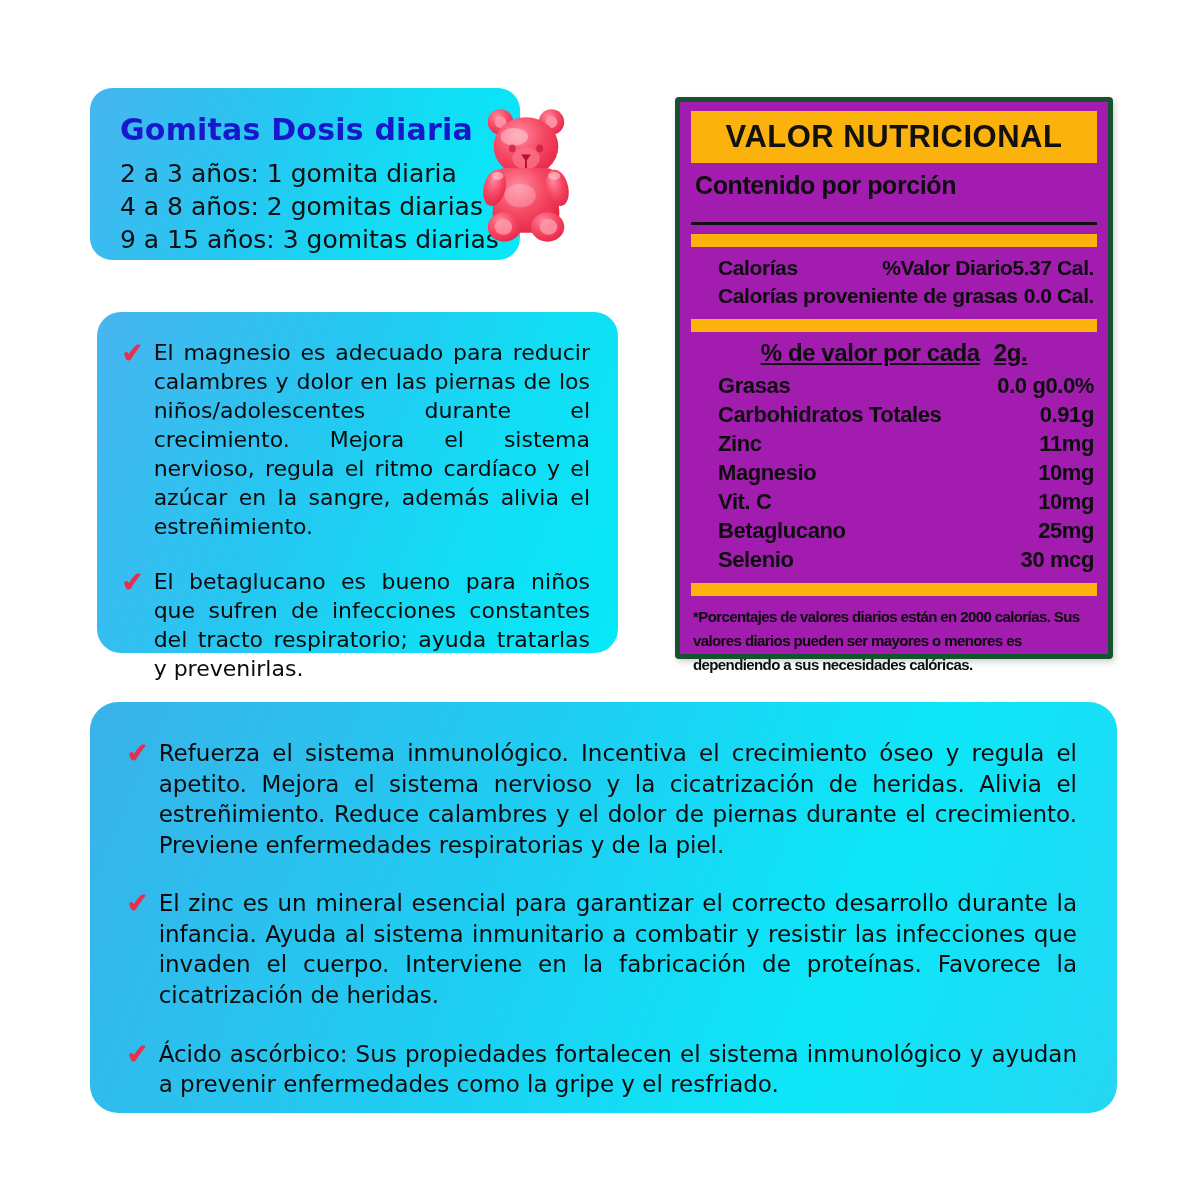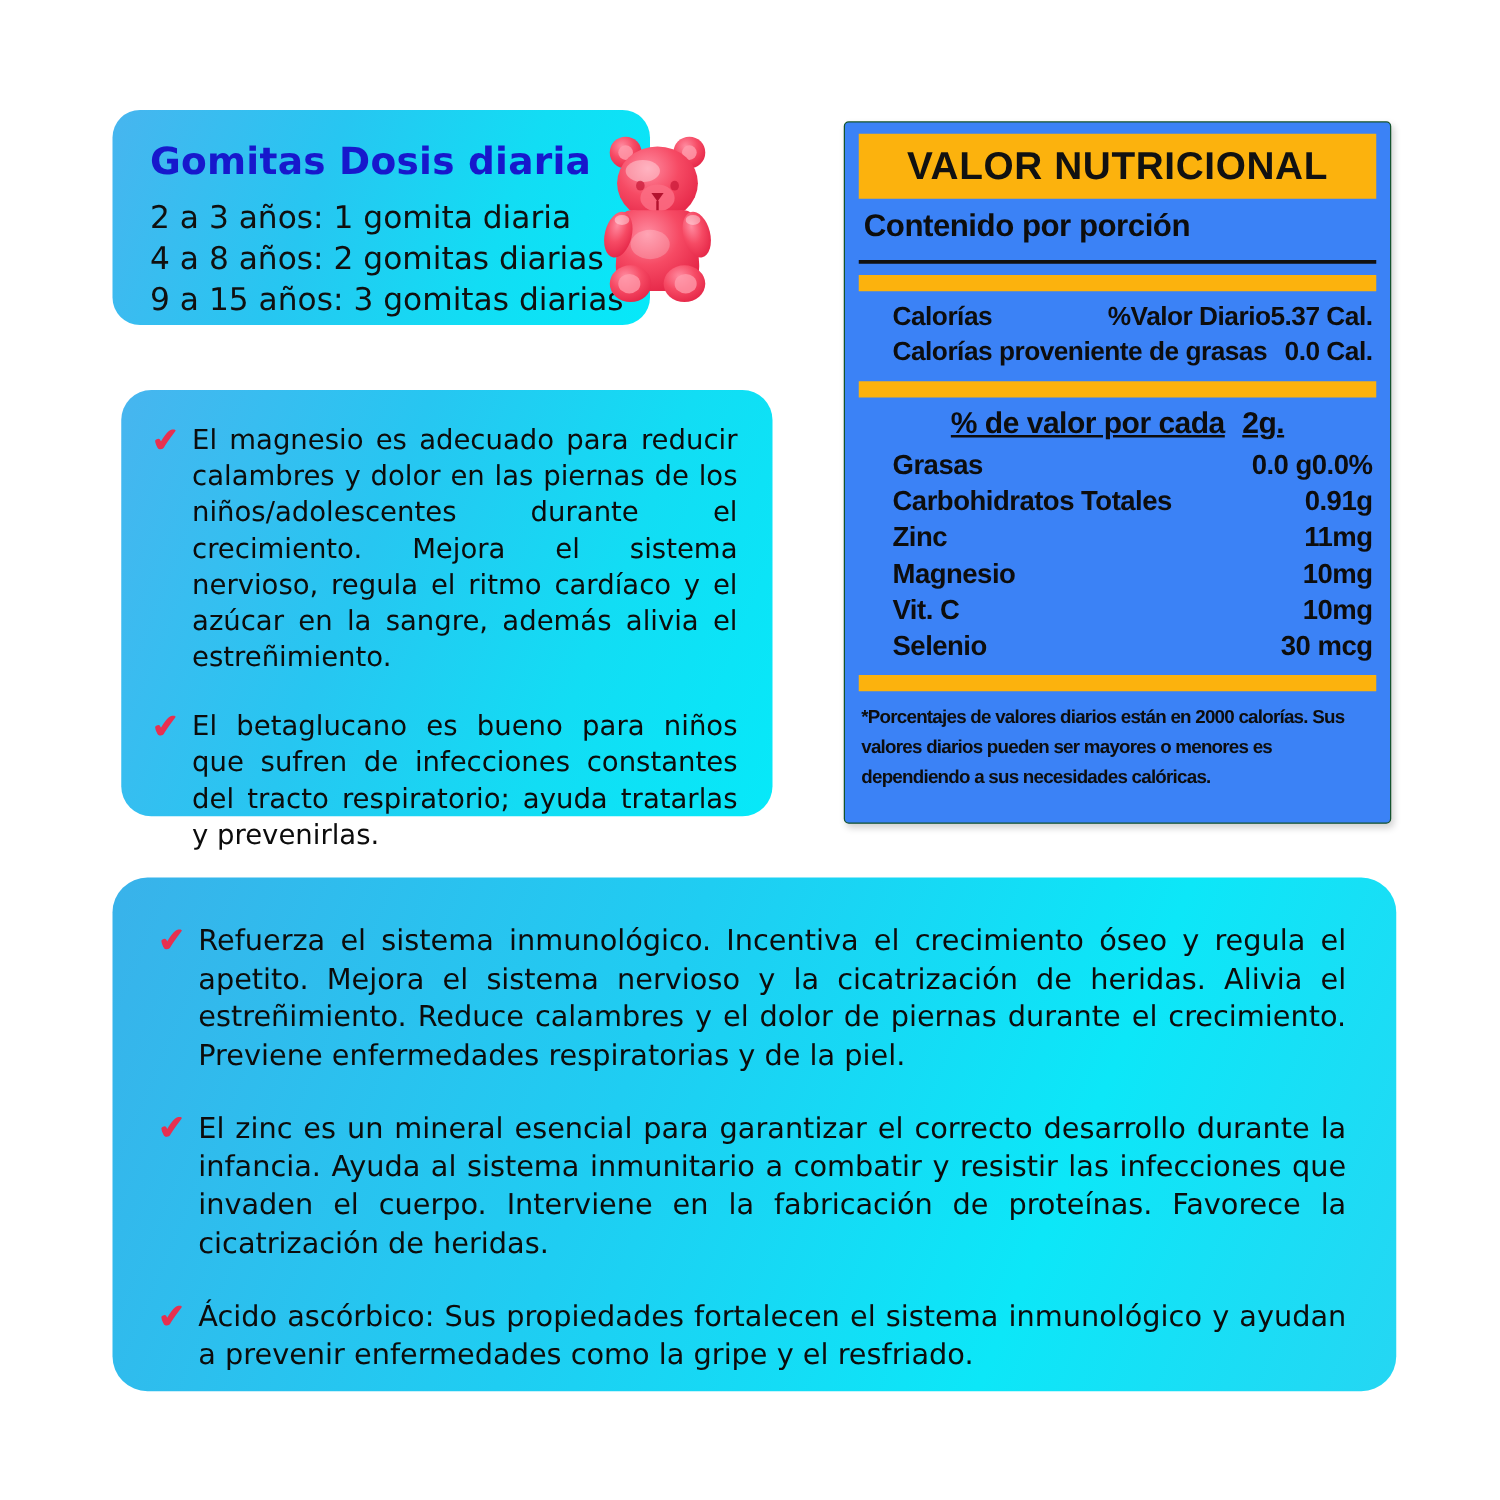--- a/index.html
+++ b/index.html
@@ -26,29 +26,29 @@
   .bottom-card .bullet-text { font-size:23px; line-height:1.33; text-align:justify; }
   .bottom-card .bullet + .bullet { margin-top:28px; }
 
   .bullet { display:flex; align-items:flex-start; }
   .check { flex:0 0 auto; font-size:27px; line-height:1.1; font-weight:bold; color:#e73050; margin-right:10px; transform:rotate(-4deg); text-shadow:0.5px 0.5px 0 #e73050; }
   .bullet-text { flex:1 1 auto; color:#0c0c0c; }
 
   
   .nutrition-label {
     position:absolute; left:675px; top:97px; width:438px; height:562px;
-    background:#3b82f6; border:1px solid #14532d; border-radius:4px;
+    background:#a21caf; border:5px solid #14532d; border-radius:4px;
     box-shadow:2px 3px 6px rgba(0,0,0,0.18);
     padding:9px 11px 6px 11px;
     font-family:"Liberation Sans", sans-serif; color:#0d0d0d;
     letter-spacing:-0.4px;
   }
   .nl-header { background:#fcb20d; height:52px; display:flex; align-items:center; justify-content:center; margin-bottom:5px; }
   .nl-title { font-size:31px; font-weight:bold; letter-spacing:0.5px; color:#111; }
-  .nl-subtitle { font-size:25px; font-weight:bold; padding:3px 2px 12px 4px; border-bottom:3px solid #111; }
+  .nl-subtitle { font-size:25px; font-weight:bold; padding:3px 2px 22px 4px; border-bottom:3px solid #111; }
   .nl-bar { height:13px; background:#fcb20d; margin:9px 0 7px 0; }
   .nl-row { display:flex; align-items:baseline; font-weight:bold; font-size:21px; line-height:28px; padding:0 3px; }
   .nl-row .nm { flex:0 0 auto;margin-left:24px; }
   .nl-row .mid { flex:1 1 auto; text-align:right; }
   .nl-row .val { flex:0 0 auto; text-align:left; }
   .nl-per { text-align:center; font-size:24px; font-weight:bold; margin:2px 0 4px 0;text-decoration:underline; }
   .nl-per .unit { margin-left:14px; }
   .nutrient-rows .nl-row { font-size:22px; line-height:29px; }
   .nl-footnote { font-size:15px; font-weight:bold; line-height:24px; padding:2px 2px 0 2px; letter-spacing:-0.6px; }
 
@@ -161,20 +161,25 @@
           <span class="mid"></span>
           <span class="val">10mg</span>
         </div>
 
         <div class="nl-row">
           <span class="nm">Vit. C</span>
           <span class="mid"></span>
           <span class="val">10mg</span>
         </div>
 
+        <div class="nl-row">
+          <span class="nm">Betaglucano</span>
+          <span class="mid"></span>
+          <span class="val">25mg</span>
+        </div>
 
         <div class="nl-row">
           <span class="nm">Selenio</span>
           <span class="mid"></span>
           <span class="val">30 mcg</span>
         </div>
       </div>
 
     <div class="nl-bar"></div>
     <div class="nl-footnote">*Porcentajes de valores diarios están en 2000 calorías. Sus valores diarios pueden ser mayores o menores es dependiendo a sus necesidades calóricas.</div>

